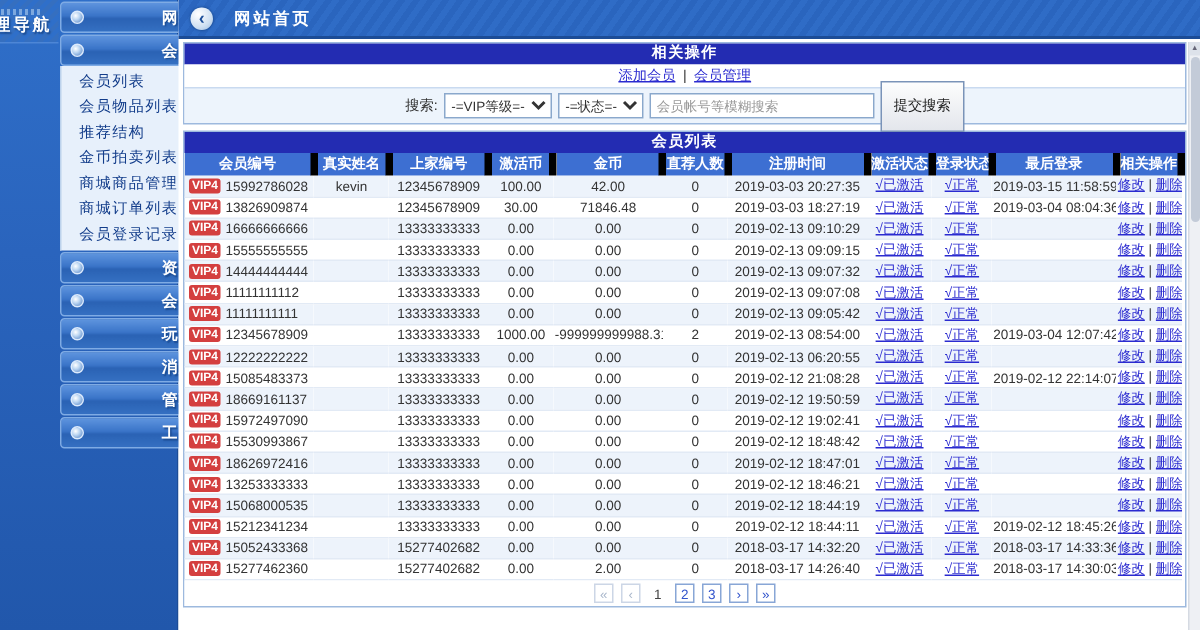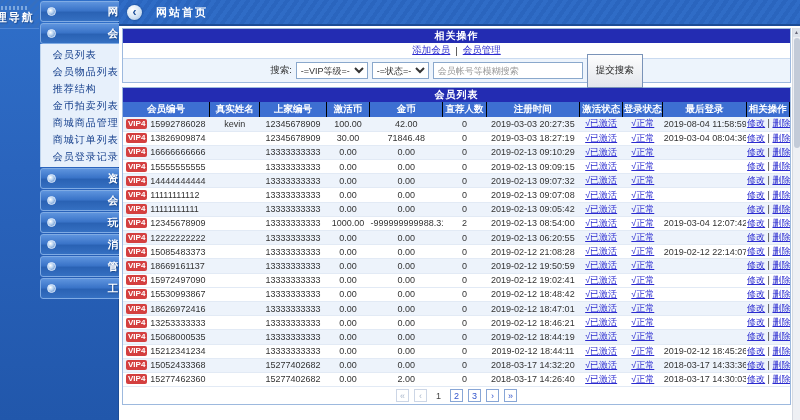--- a/index.html
+++ b/index.html
@@ -47,21 +47,21 @@
   .ops-links a { color:#2b2bd0; text-decoration:underline; cursor:pointer; }
   .ops-links .sep { color:#333; }
   .search-row { height:24px; background:#edf4fc; display:flex; align-items:center; justify-content:center; gap:4px; font-size:9.5px; color:#333; border-top:1px solid #c9daf0; }
   .search-row select { font-size:9px; height:17px; border:1px solid #8aa8cc; background:#fff; color:#333; font-family:inherit; }
   .search-row input { width:150px; height:17px; border:1px solid #8aa8cc; font-size:9px; padding:0 4px; color:#333; font-family:inherit; }
   .search-row input::placeholder { color:#999; }
   .search-row button { height:34px; font-size:9.5px; border:1px solid #7a93b8; background:linear-gradient(180deg,#fdfdfd,#e3e6ec); padding:0 8px; cursor:pointer; font-family:inherit; color:#222; }
 
   .table-panel { margin-top:4px; border:1px solid #9db9de; }
   table { width:100%; border-collapse:collapse; table-layout:fixed; }
-  th { background:var(--headrow,#3d6fd2); color:#fff; font-size:9.5px; font-weight:bold; height:15px; border-right:1px solid #000000; white-space:nowrap; overflow:hidden;text-align:center; }
+  th { background:var(--headrow,#3d6fd2); color:#fff; font-size:9.5px; font-weight:bold; height:15px; border-right:5px solid #000000; white-space:nowrap; overflow:hidden;text-align:center; }
   td { font-size:9px; color:#333; height:14.2px; text-align:center; white-space:nowrap; overflow:hidden; border-bottom:1px solid #e2eaf5; padding:0 1px; }
   tr.odd  td { background:#edf3fb; }
   tr.even td { background:#ffffff; }
   td.c-id { text-align:left; padding-left:3px; }
   .vip { display:inline-block; background:var(--vip,#d43f3f); color:#fff; font-size:8px; font-weight:bold; border-radius:2px; padding:0px 2px; margin-right:3px; line-height:10px; vertical-align:1px; }
   a.lnk { color:#2b2bd0; text-decoration:underline; cursor:pointer; }
   .c1{width:13%}.c2{width:7.5%}.c3{width:10%}.c4{width:6.5%}.c5{width:11%}.c6{width:6.5%}
   .c7{width:14%}.c8{width:6.5%}.c9{width:6%}.c10{width:12.5%}.c11{width:6.5%}
 
   .pagination { height:17px; display:flex; align-items:center; justify-content:center; gap:5px; background:#fff; }
@@ -227,21 +227,21 @@
               <tr class="odd">
                 <td class="c-id"><span class="vip">VIP4</span><span>15992786028</span></td>
                 <td>kevin</td>
                 <td>12345678909</td>
                 <td>100.00</td>
                 <td>42.00</td>
                 <td>0</td>
                 <td>2019-03-03 20:27:35</td>
                 <td><a class="lnk">√已激活</a></td>
                 <td><a class="lnk">√正常</a></td>
-                <td>2019-08-04 11:58:59</td>
+                <td>2019-03-15 11:58:59</td>
                 <td><a class="lnk">修改</a> | <a class="lnk">删除</a></td>
               </tr>
               <tr class="even">
                 <td class="c-id"><span class="vip">VIP4</span><span>13826909874</span></td>
                 <td></td>
                 <td>12345678909</td>
                 <td>30.00</td>
                 <td>71846.48</td>
                 <td>0</td>
                 <td>2019-03-03 18:27:19</td>

